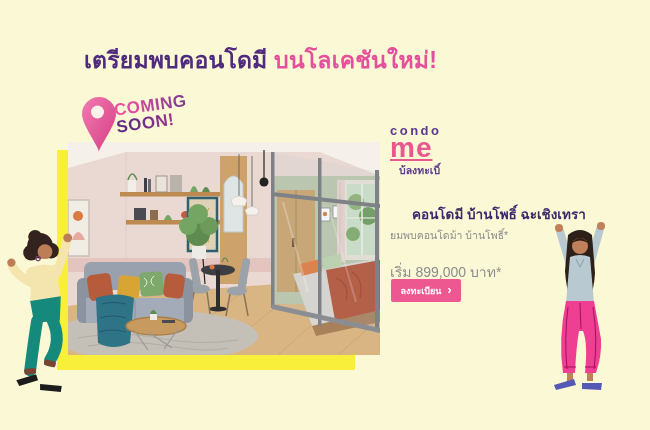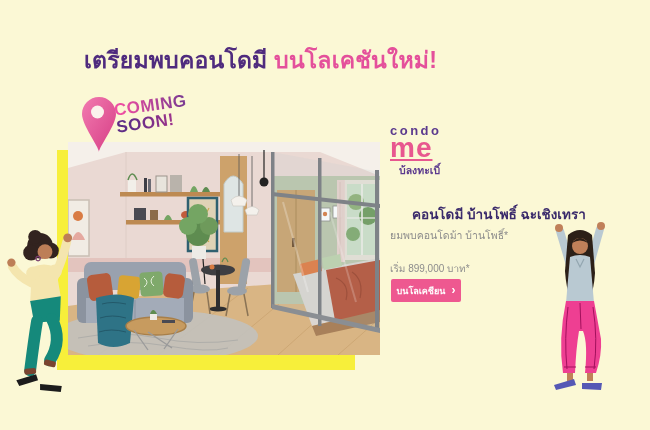--- a/index.html
+++ b/index.html
@@ -48,21 +48,21 @@
   .heading{
     position:absolute;left:412px;top:203px;width:230px;
     font-size:13.5px;font-weight:700;color:#3A2A6B;
   }
   .body-text{
     position:absolute;left:390px;top:227px;width:200px;
     font-size:10.5px;color:#8C8C8C;line-height:1.55;
   }
   .price{
     position:absolute;left:390px;top:261px;width:200px;
-    font-size:10px;color:#8C8C8C;
+    font-size:14px;color:#8C8C8C;
   }
   .cta{
     position:absolute;left:391px;top:279px;width:70px;height:23px;
     background:#EE5890;border-radius:2px;cursor:pointer;
     display:flex;align-items:center;justify-content:center;gap:6px;
     color:#FFFFFF;font-size:9px;font-weight:700;
   }
   .cta .chev{font-size:12px;font-weight:800;line-height:1;margin-top:-1px;}
   
   .char-left{position:absolute;left:4px;top:226px;width:78px;height:168px;}
@@ -244,21 +244,21 @@
     <div class="proj">บ้ลงทะเบิ์</div>
   </div>
 
   <div class="heading">คอนโดมี บ้านโพธิ์ ฉะเชิงเทรา</div>
   <div class="body-text">
     <div>ยมพบคอนโดม้า บ้านโพธิ์*</div>
   </div>
   <div class="price">เริ่ม 899,000 บาท*</div>
 
   <div class="cta">
-    <span>บนโลเคชียน</span>
+    <span>ลงทะเบียน</span>
     <span class="chev">›</span>
   </div>
 
   <div class="char-left">
     <svg viewBox="0 0 78 170">
 
       <path d="M28,58 C20,54 12,48 8,41" stroke="#F4E5AE" stroke-width="9" fill="none" stroke-linecap="round"></path>
       <circle cx="7" cy="37" r="4.2" fill="#BD7E57"></circle>
 
       <path d="M50,52 C56,42 60,28 63,16" stroke="#F4E5AE" stroke-width="9" fill="none" stroke-linecap="round"></path>

